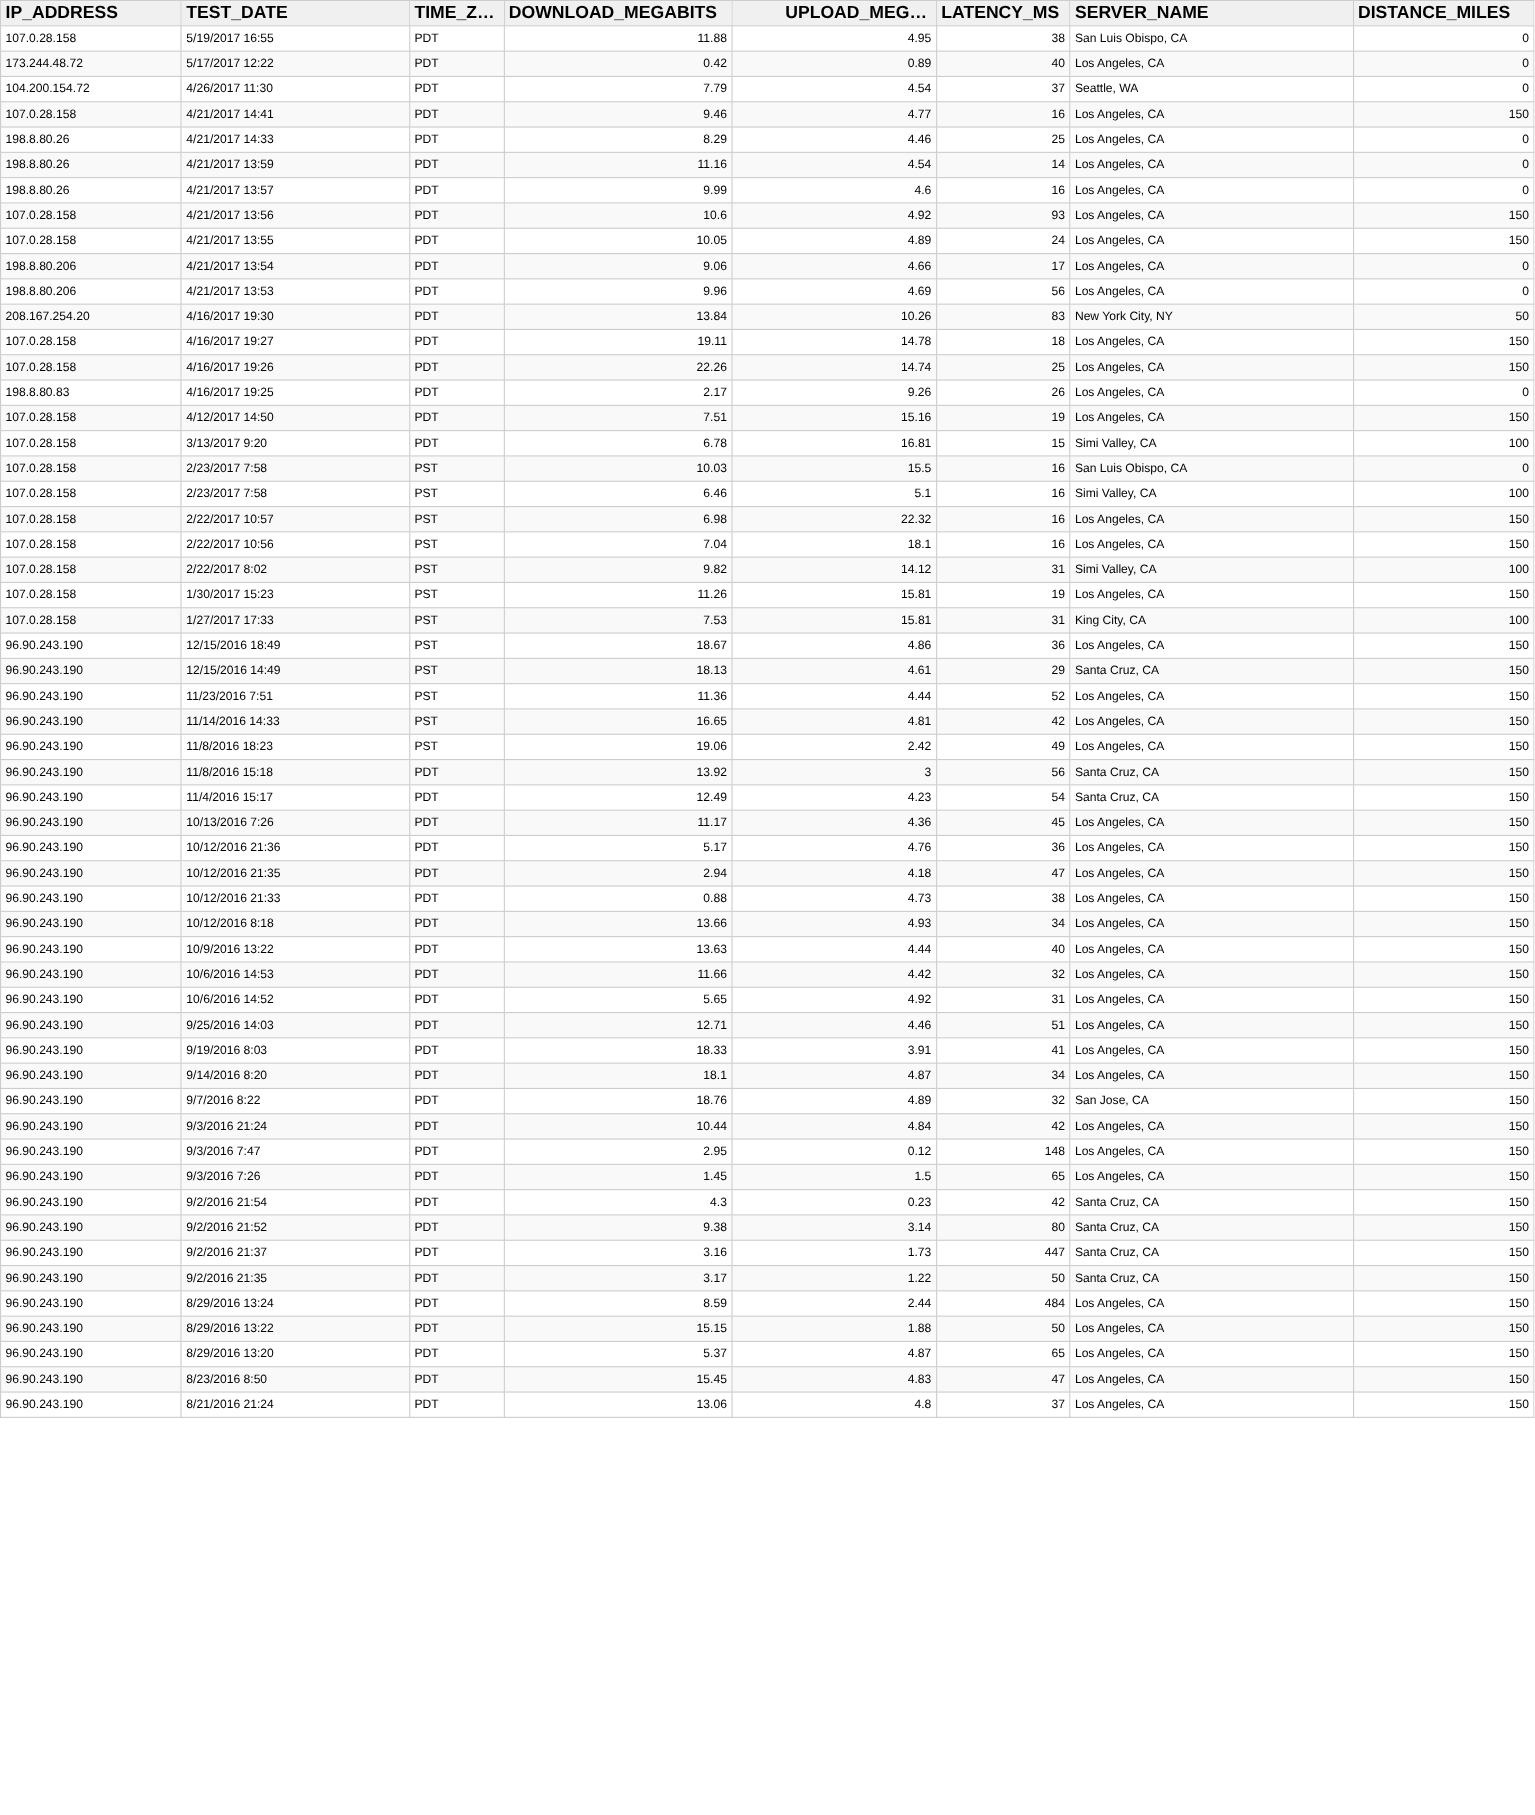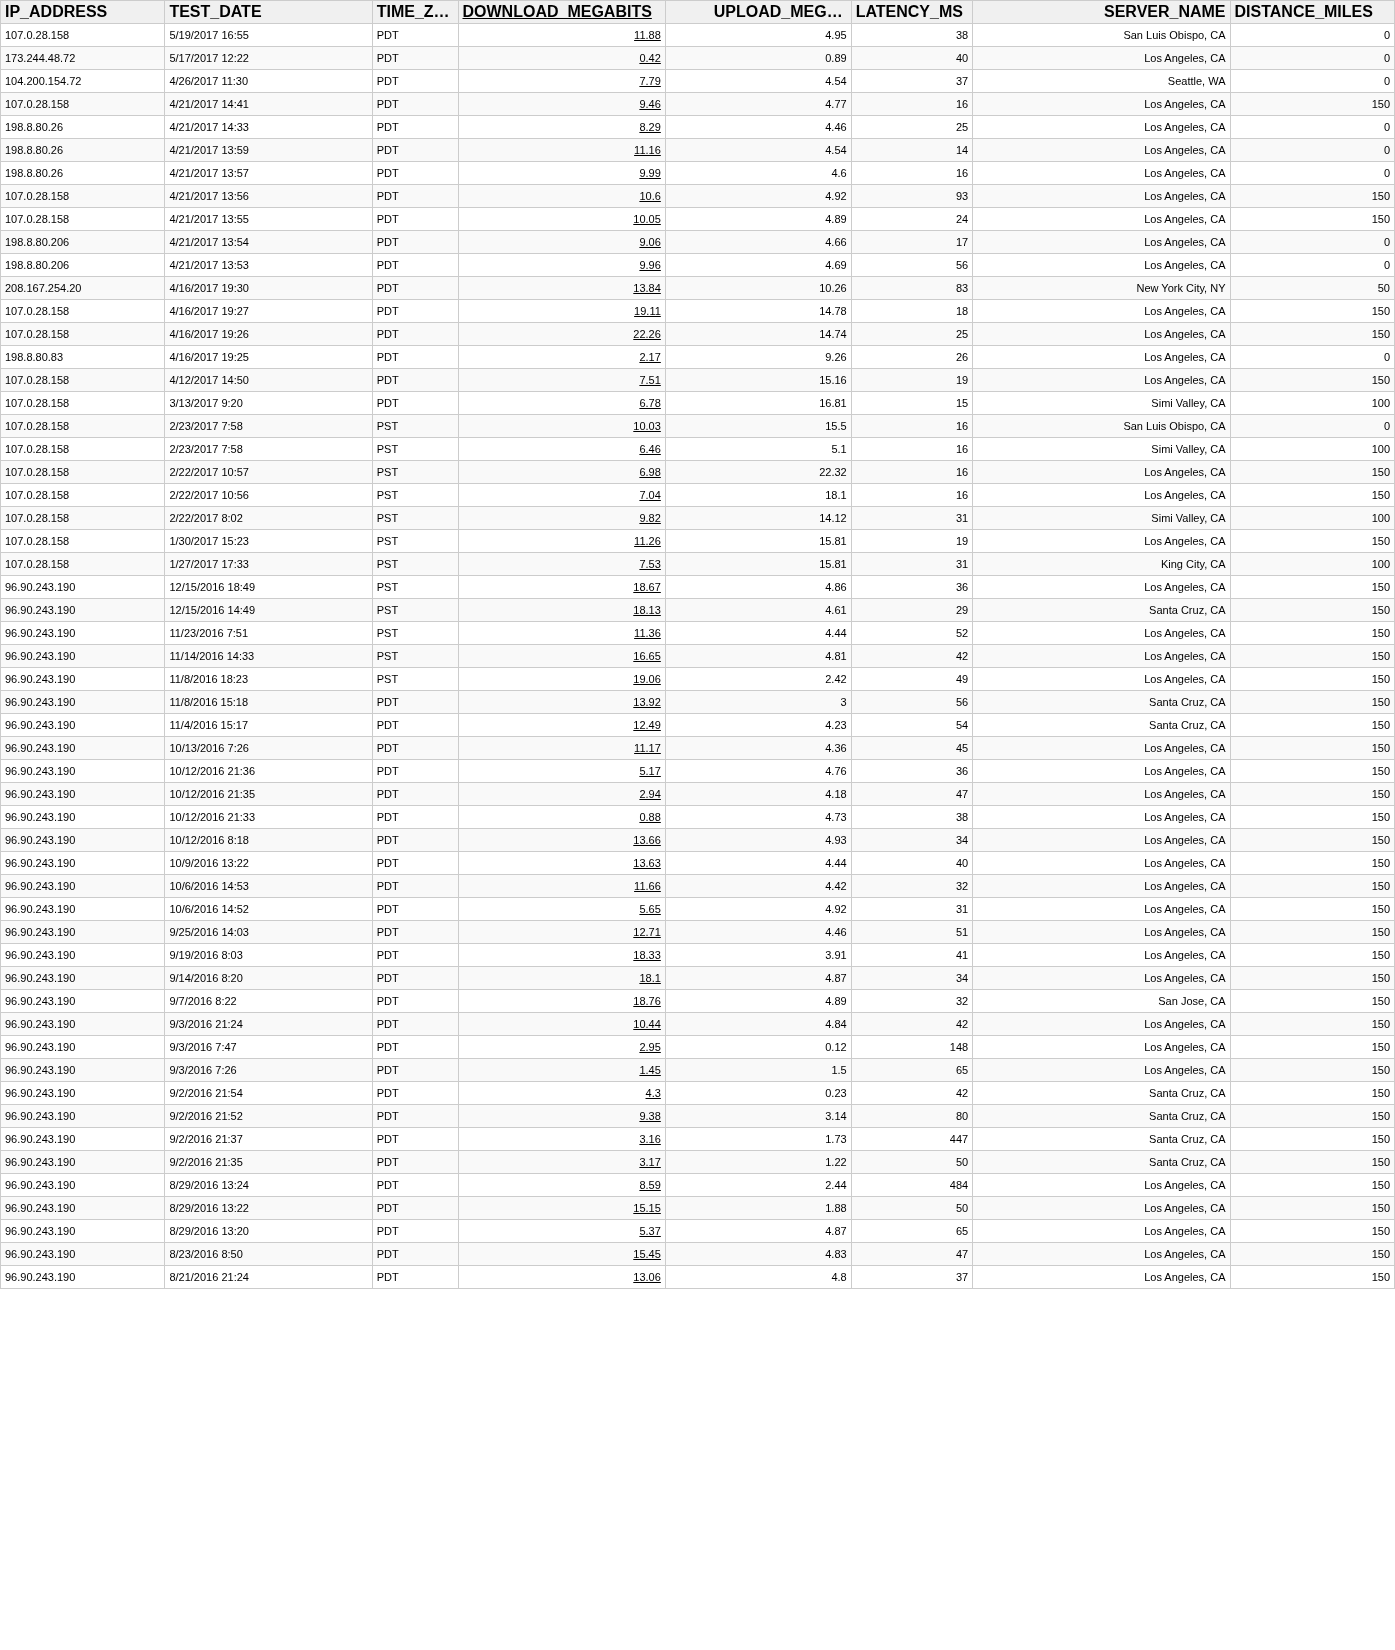--- a/index.html
+++ b/index.html
@@ -46,24 +46,24 @@
     td.num {
       text-align: right;
     }
     tr:nth-child(even) {
       background: #f9f9f9;
     }
     
     .col-ip       { width: 115px; }
     .col-date     { width: 145px; margin-top: 48px; }
     .col-tz       { width: 60px; }
-    .col-dl       { width: 145px; text-decoration: underline; }
+    .col-dl       { width: 145px; }
     .col-ul       { width: 130px; padding-left: 48px; }
     .col-lat      { width: 85px; }
-    .col-server   { width: 180px; text-align: right; }
+    .col-server   { width: 180px; }
     .col-dist     { width: 115px; }
   </style>
 </head>
 <body>
 
 <div class="table-container">
   <table>
     <thead>
       <tr>
       <th class="col-ip">IP_ADDRESS</th>

